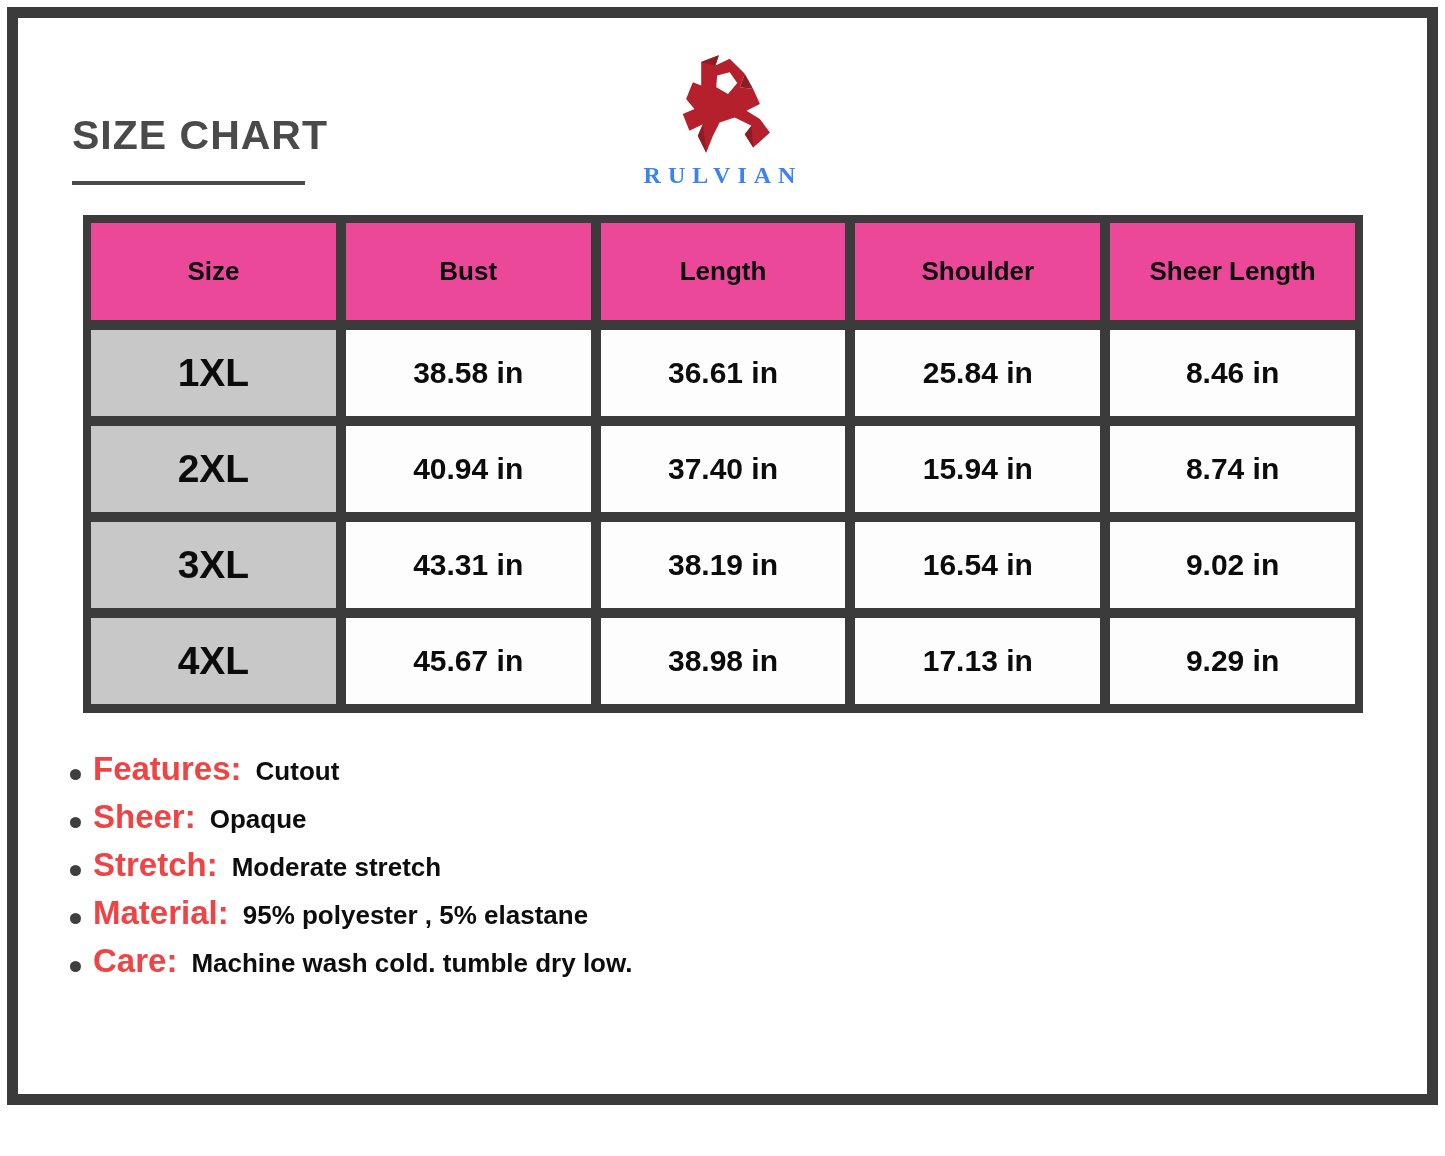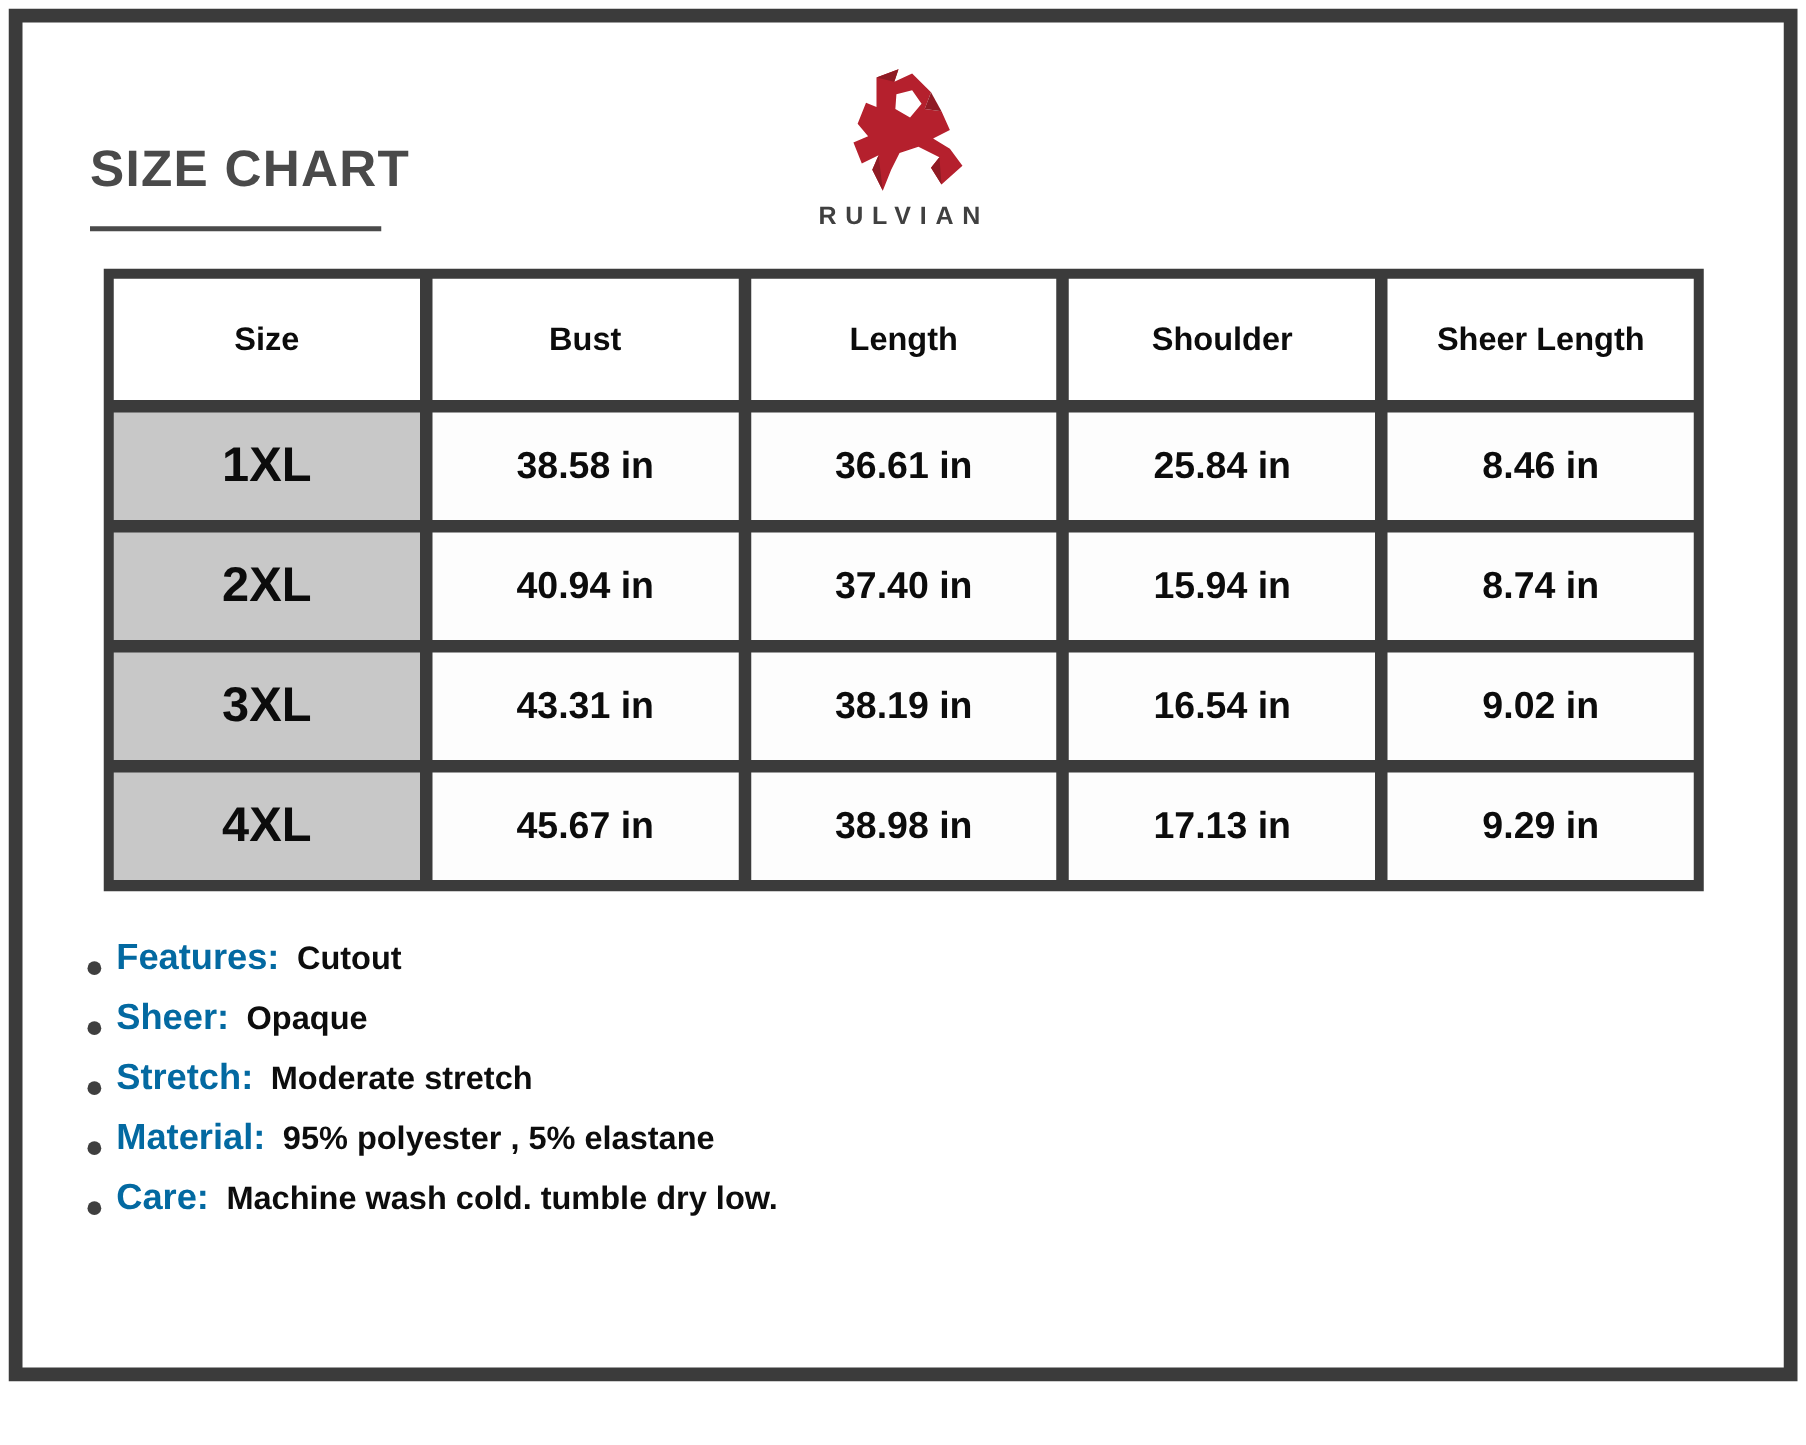--- a/index.html
+++ b/index.html
@@ -18,49 +18,49 @@
   .title-underline {
     position:absolute; left:72px; top:181px; width:233px; height:4px; background:#4a4a4a;
   }
   .logo-block {
     position:absolute; left:593px; top:48px; width:260px;
     display:flex; flex-direction:column; align-items:center;
   }
   .logo-mark { width:104px; height:112px; }
   .brand-name {
     margin-top:2px;
-    font-family:Liberation Sans, sans-serif; font-weight:bold;
-    font-size:20px; letter-spacing:7px; color:#404040;
+    font-family:Liberation Serif, serif; font-weight:bold;
+    font-size:24px; letter-spacing:7px; color:#3b82f6;
   }
   .size-table {
     position:absolute; left:83px; top:215px; width:1280px; height:498px;
     background:#3b3b3b; padding:8px;
     display:grid;
     grid-template-columns:repeat(5, 1fr);
     grid-template-rows:97px 86px 86px 86px 86px;
     gap:10px;
   }
   .cell {
     display:flex; align-items:center; justify-content:center;
     font-weight:bold; color:#0c0c0c;
   }
-  .cell.head { background:#ffffff; font-size:26px; }
+  .cell.head { background:#ec4899; font-size:26px; }
   .cell.size { background:#c8c8c8; font-size:39px; }
   .cell.val  { background:#fdfdfd; font-size:30px; }
   .details {
     position:absolute; left:70px; top:750px;
   }
   .detail-row {
     display:flex; align-items:baseline; height:48px;
   }
   .dot {
     width:11px; height:11px; border-radius:50%; background:#3f3f3f;
     align-self:center; margin-right:12px; flex:0 0 auto;
   }
-  .dlabel { font-size:29px; font-weight:bold; color:#0369a1; }
+  .dlabel { font-size:33px; font-weight:bold; color:#ef4444; }
   .dvalue { font-size:26px; font-weight:bold; color:#0d0d0d; margin-left:14px; }
 </style>
 </head>
 <body>
 
 <div class="sheet">
 
   <div class="frame"></div>
 
   <div class="page-title">SIZE CHART</div>

